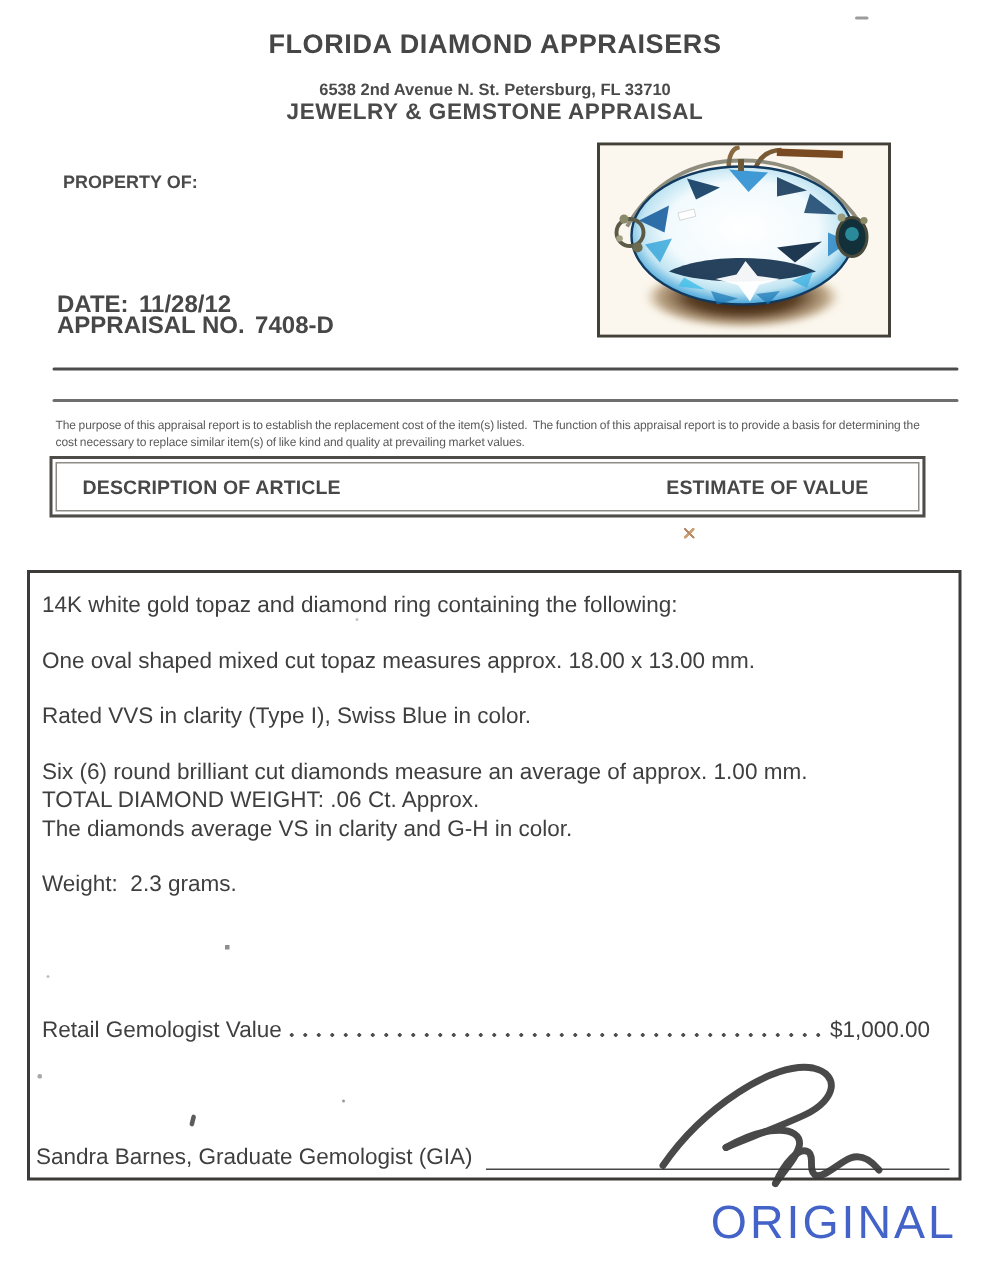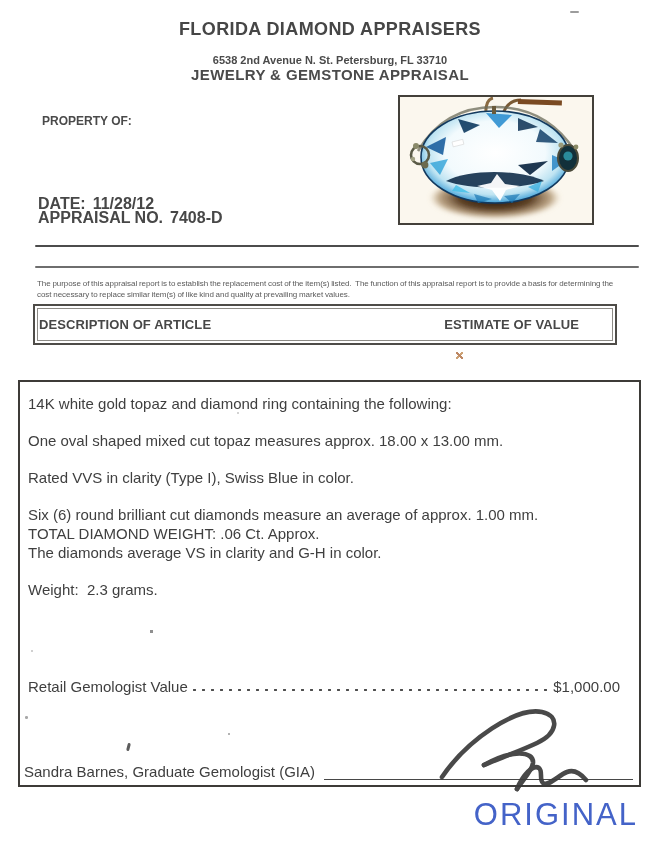--- a/index.html
+++ b/index.html
@@ -40,21 +40,21 @@
   .rule1{left:35px;top:245px;width:604px;height:2.4px;background:#4c4c4c;border-radius:1px;}
   .rule2{left:35px;top:266px;width:604px;height:1.8px;background:#6e6e6e;border-radius:1px;}
   .disclaimer{left:37px;top:279px;width:582px;
     font-size:8px;line-height:10.5px;color:#5a5a5a;letter-spacing:-.05px;word-spacing:-.4px;}
 
   
   .section-box{left:33px;top:304px;width:584px;height:41px;box-sizing:border-box;
     border:2.5px solid #4e4c48;
     box-shadow:inset 0 0 0 2px #ffffff, inset 0 0 0 3px #8d8b86;
     display:flex;align-items:center;justify-content:space-between;
-    padding:0 36px 0 4px;background:#fff;}
+    padding:0 36px 0 20px;background:#fff;}
   .section-box .lbl{font-size:13px;font-weight:bold;color:#474747;letter-spacing:.1px;}
   .scan-x{left:456px;top:352px;width:7px;height:7px;opacity:.8;
     background:
       linear-gradient(45deg,transparent 42%,#ad6b3e 42%,#ad6b3e 58%,transparent 58%),
       linear-gradient(-45deg,transparent 42%,#c08a52 42%,#c08a52 58%,transparent 58%);}
 
   
   .main-box{left:18px;top:380px;width:623px;height:407px;box-sizing:border-box;
     border:2px solid #3d3b38;background:#fff;}
   .paragraphs{left:28px;top:394px;width:600px;font-size:15px;line-height:19px;color:#3f3f3f;}

